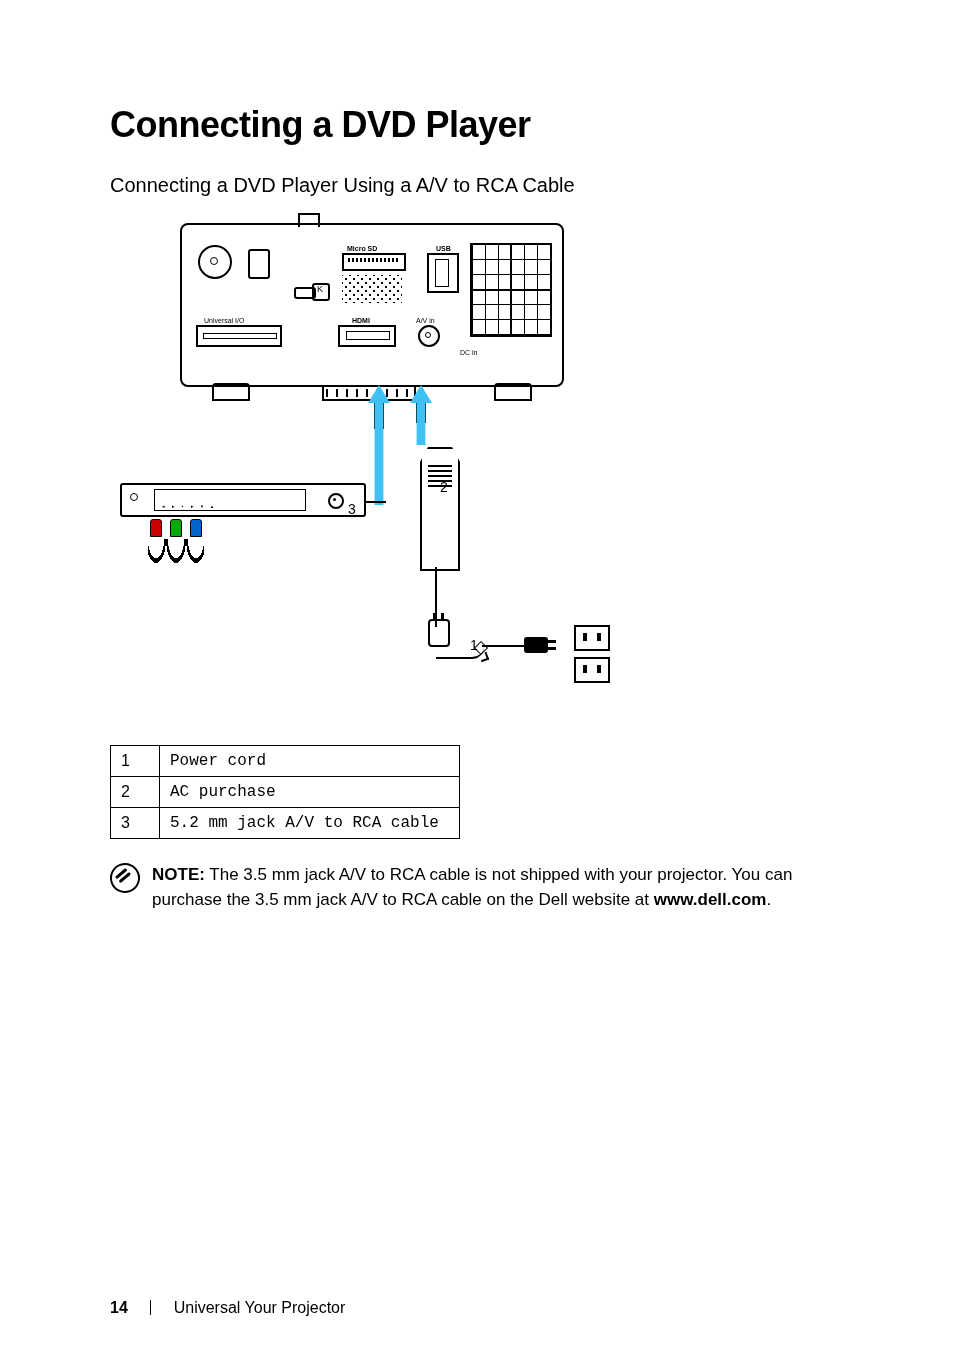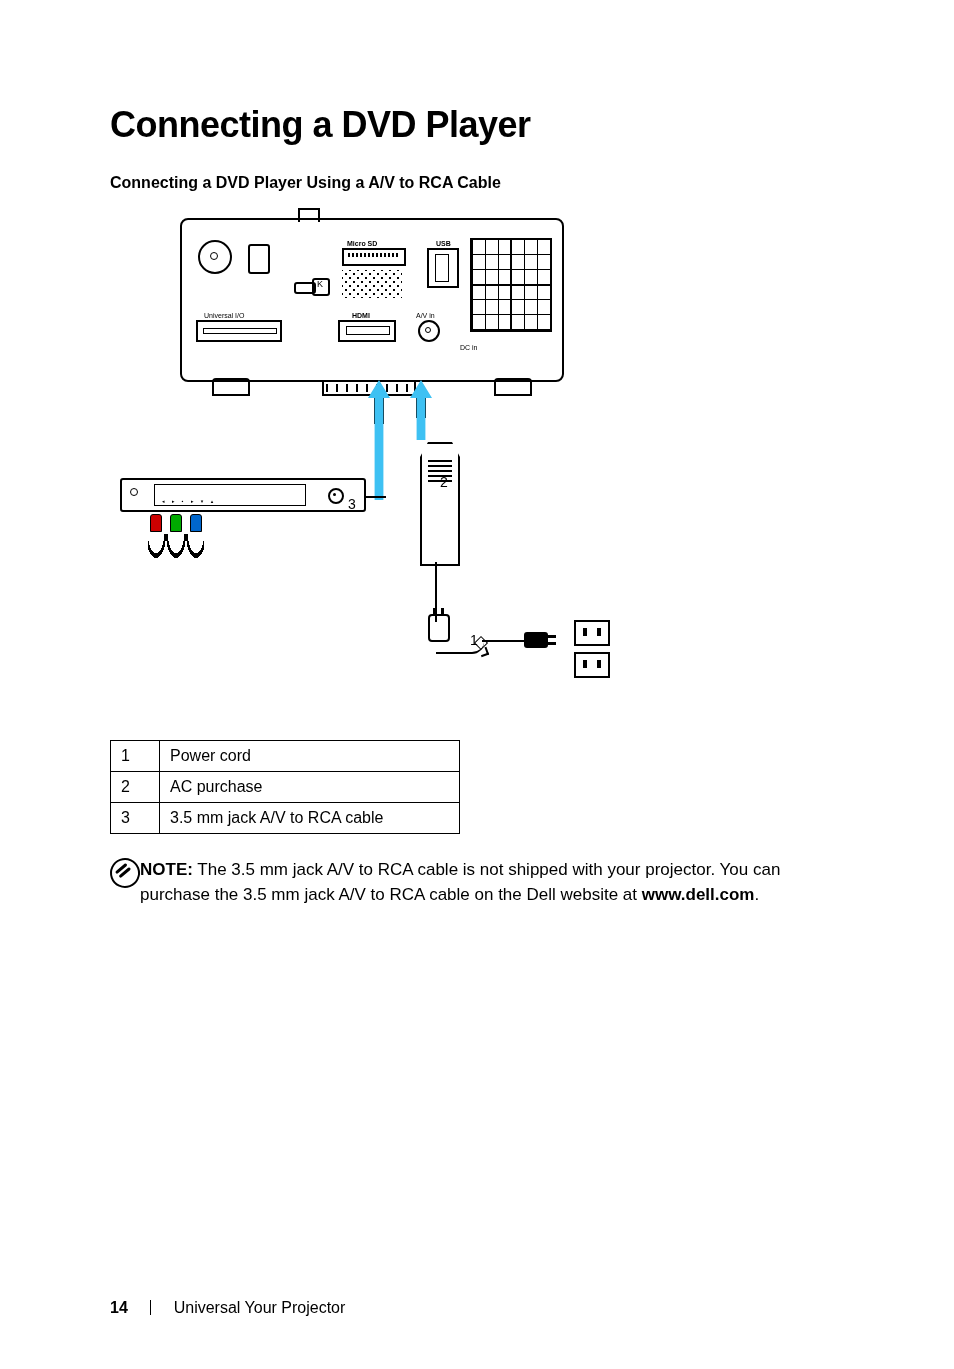--- a/index.html
+++ b/index.html
@@ -17,22 +17,22 @@
     padding: 104px 90px 40px 110px;
     position: relative;
   }
   .h1 {
     font-size: 36px;
     font-weight: bold;
     letter-spacing: -0.5px;
     margin-bottom: 28px;
   }
   .h2 {
-    font-size: 16px;
-    font-weight: bold;
+    font-size: 20px;
+    font-weight: normal;
     margin-bottom: 18px;
   }
   .diagram {
     width: 560px;
     height: 500px;
     position: relative;
     margin-left: 10px;
     margin-bottom: 30px;
   }
   
@@ -160,31 +160,32 @@
   
   table.legend {
     border-collapse: collapse;
     width: 350px;
     margin-top: 10px;
   }
   table.legend td {
     border: 1px solid #000;
     padding: 6px 10px;
     font-size: 16px;
-    font-family: Liberation Sans, sans-serif;
+    font-family: Liberation Mono, monospace;
   }
   table.legend td:first-child {
     width: 28px;
     font-family: Arial, sans-serif;
     font-weight: normal;
   }
   
   .note-row {
     display: flex;
     align-items: flex-start;
+    gap: 12px;
     margin-top: 24px;
     max-width: 720px;
   }
   .note-icon {
     width: 26px; height: 26px; flex: 0 0 26px;
     border: 2px solid #000; border-radius: 50%;
     position: relative; transform: rotate(-20deg);
   }
   .note-icon::before{content:"";position:absolute;left:6px;top:11px;width:14px;height:3px;background:#000;border-radius:2px;transform:rotate(-20deg);}
   .note-icon::after{content:"";position:absolute;left:4px;top:6px;width:14px;height:3px;background:#000;border-radius:2px;transform:rotate(-20deg);}
@@ -275,21 +276,21 @@
         <tr>
       <td>1</td>
       <td>Power cord</td>
     </tr>
     <tr>
       <td>2</td>
       <td>AC purchase</td>
     </tr>
     <tr>
       <td>3</td>
-      <td>3.5 mm jack A/V to RCA cable</td>
+      <td>5.2 mm jack A/V to RCA cable</td>
     </tr>
   </tbody>
     </table>
 
   <div class="note-row">
     <div class="note-icon"></div>
     <div class="note-text">
       <span class="lead">NOTE:</span><span> The 3.5 mm jack A/V to RCA cable is not shipped with your projector. You can purchase the 3.5 mm jack A/V to RCA cable on the Dell website at </span><span class="url">www.dell.com</span><span>.</span>
     </div>
   </div>

